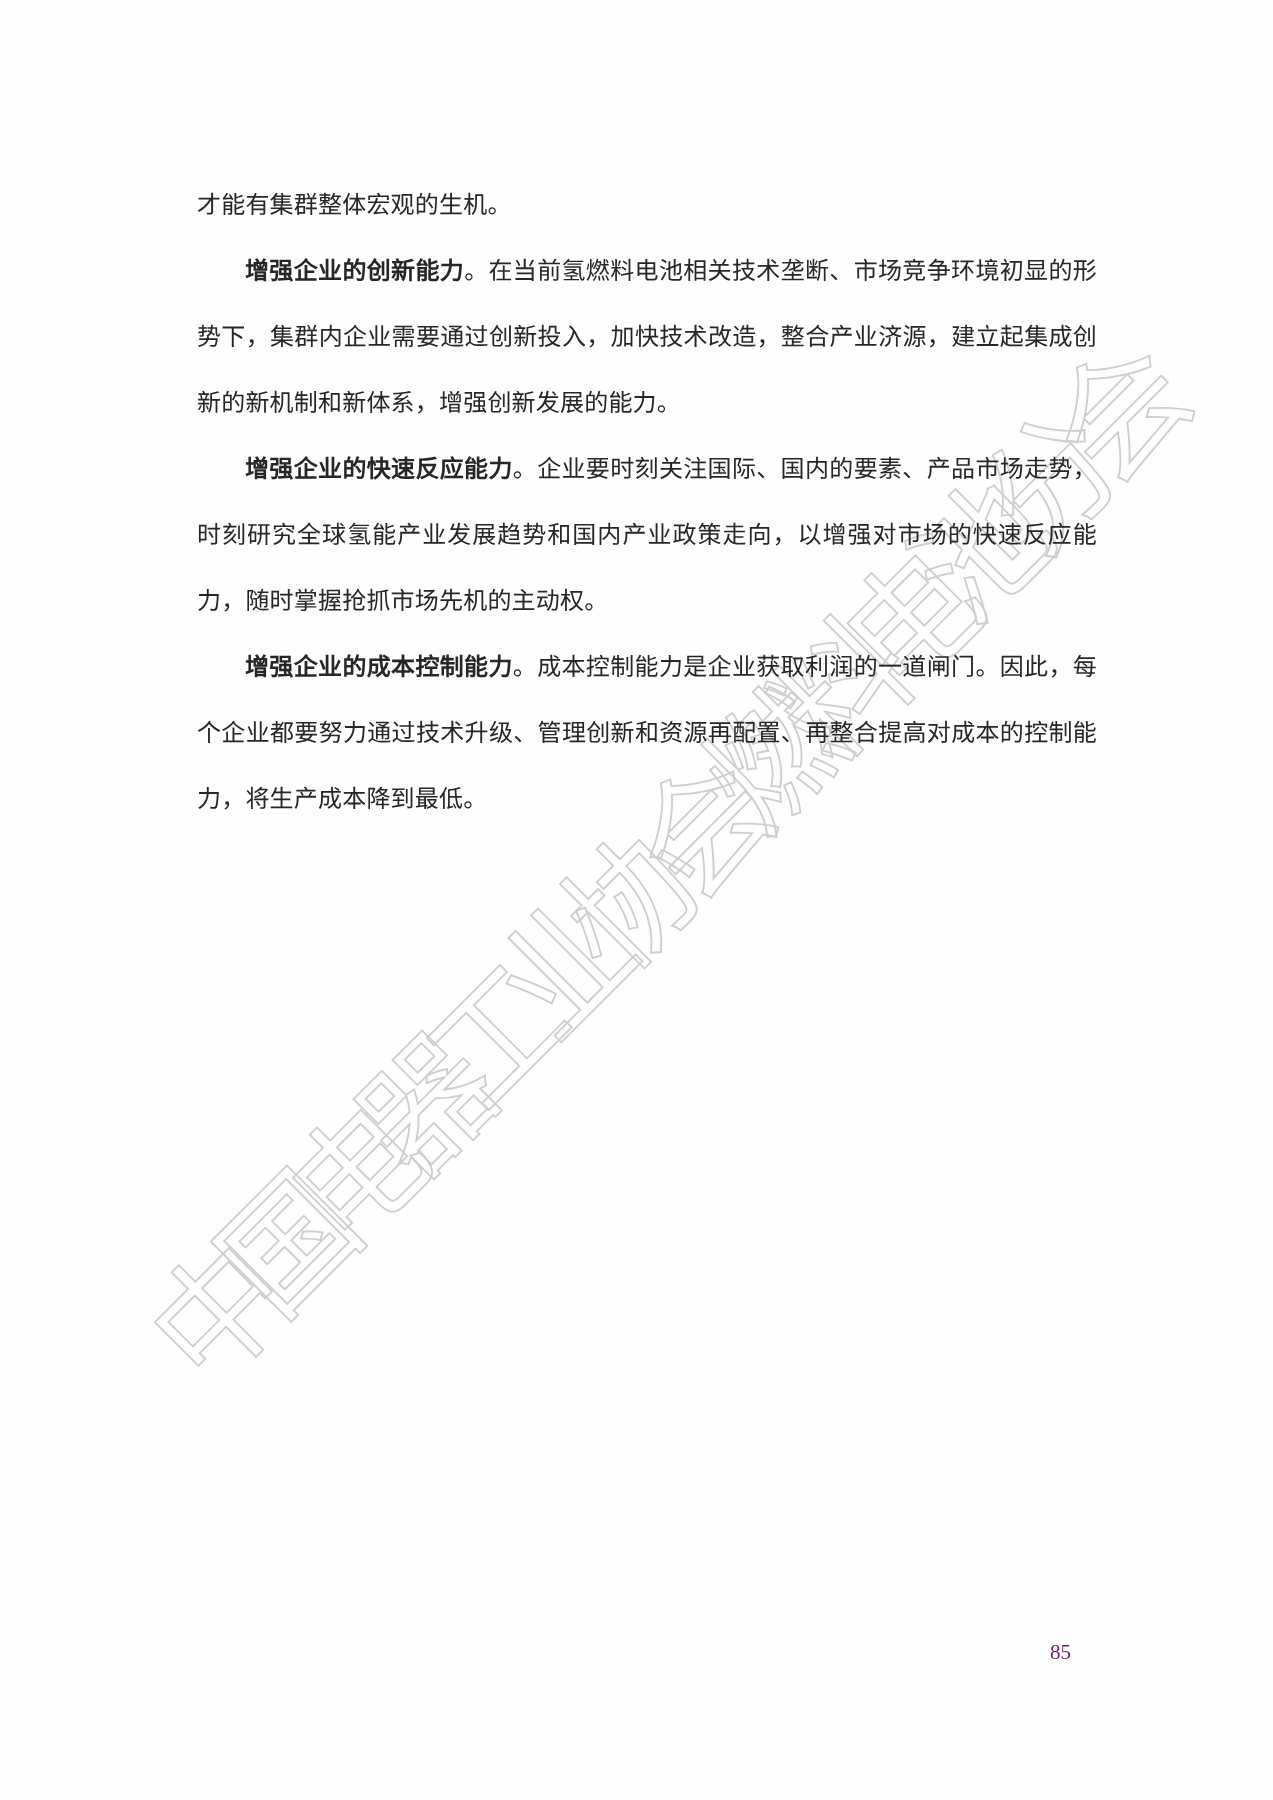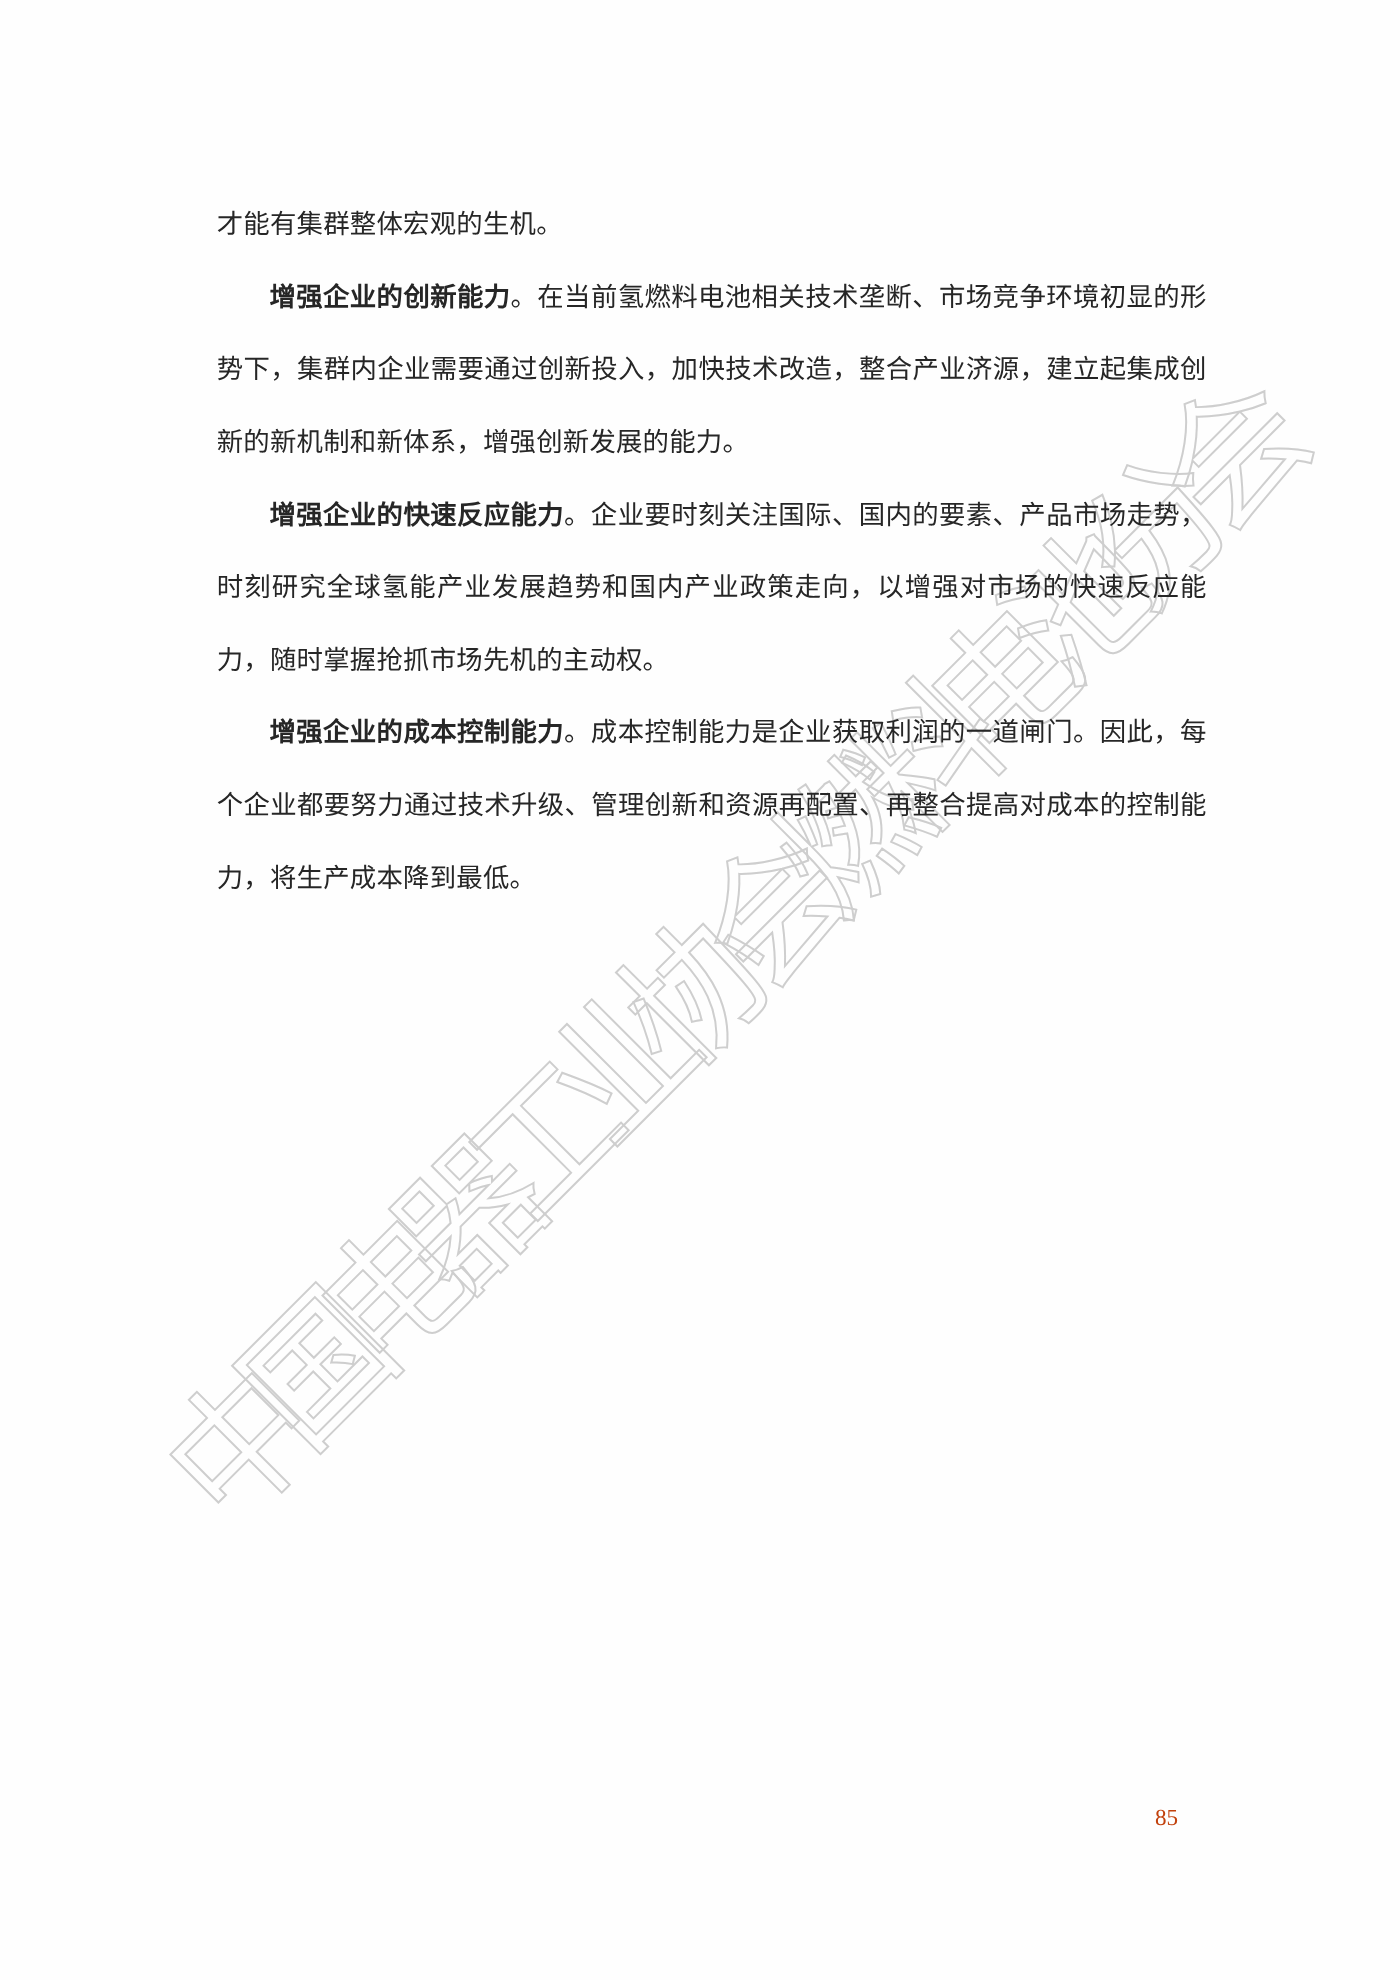--- a/index.html
+++ b/index.html
@@ -59,21 +59,21 @@
     font-family: "Liberation Sans", "DejaVu Sans", sans-serif;
     color: #1e1e1e;
   }
   .page-number {
     position: absolute;
     left: 1050px;
     top: 1638px;
     z-index: 1;
     font-size: 21px;
     line-height: 28px;
-    color: #c2410c;
+    color: #701a75;
     font-family: "Liberation Serif", "DejaVu Serif", serif;
   }
 </style>
 </head>
 <body>
 
 <div class="page">
   <div class="watermark">中国电器工业协会燃料电池分会</div>
 
   <div class="content" id="content-root">

